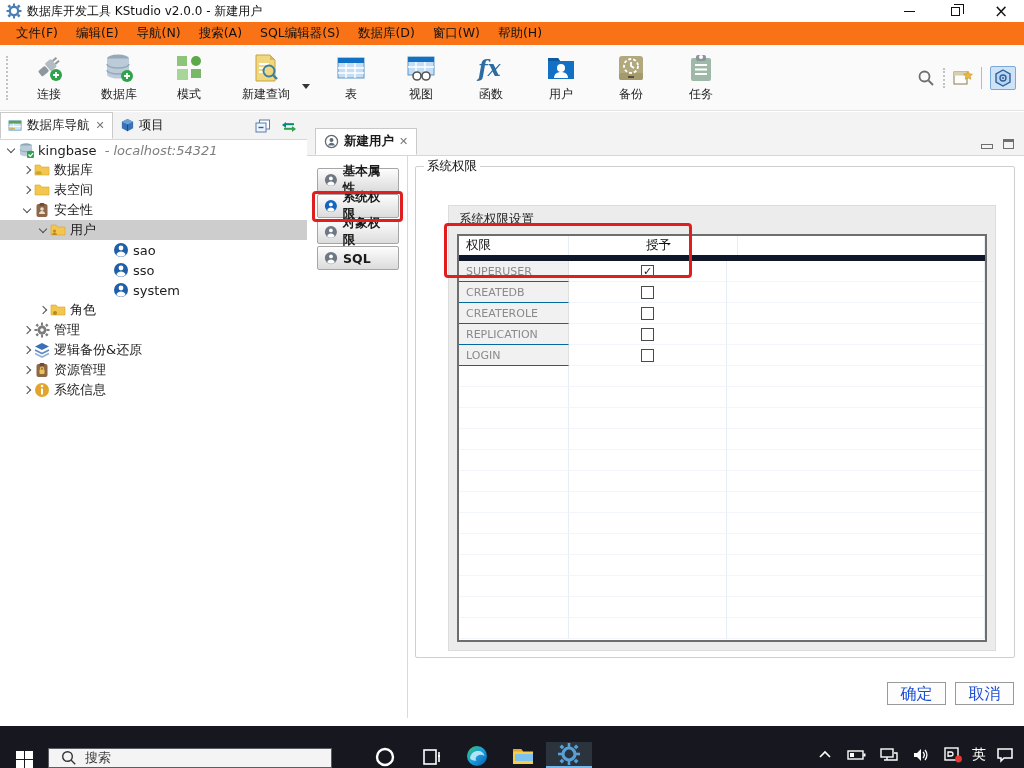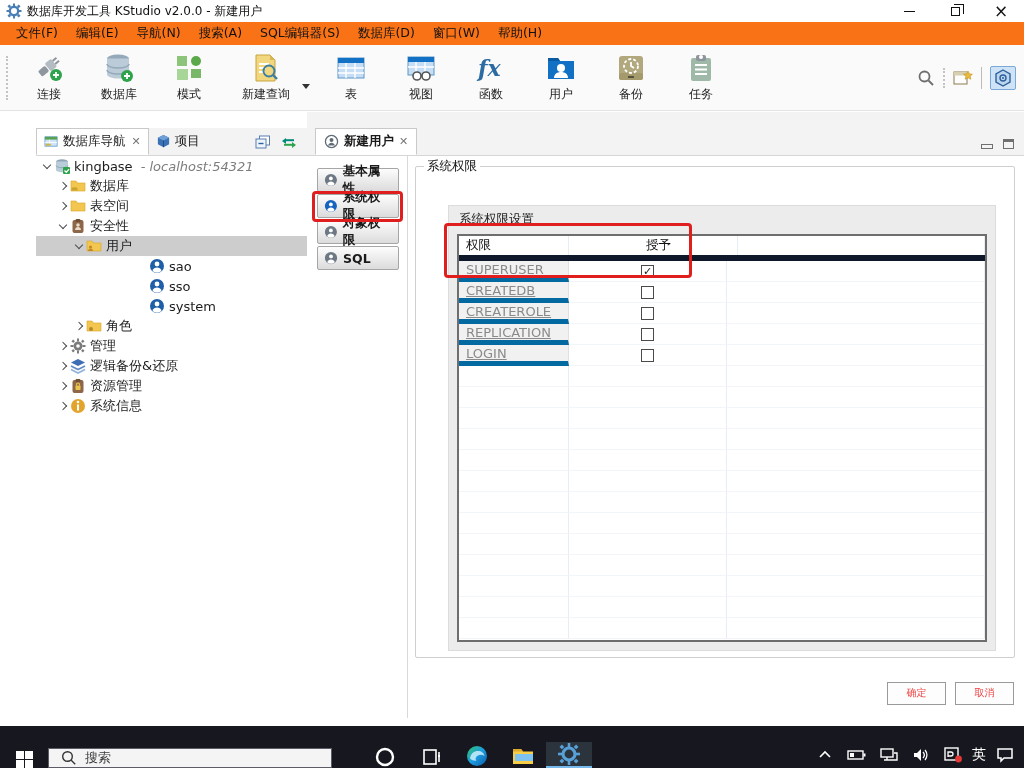--- a/index.html
+++ b/index.html
@@ -30,21 +30,21 @@
   .tb-caret { width:0; height:0; border-left:4px solid transparent; border-right:4px solid transparent; border-top:5px solid #333; margin:18px 6px 0 -6px; }
   .tb-right { margin-left:auto; display:flex; align-items:center; gap:8px; padding-right:8px; }
   .tb-right .sep { width:1px; height:22px; background:#bbb; }
   .tb-right .dots { border-left:2px dotted #c3c3c3; height:20px; width:2px; }
   .persp-active { width:26px; height:24px; background:#cfe3f7; border:1px solid #7aa9d8; border-radius:2px; display:flex; align-items:center; justify-content:center; }
 
   
   .workspace { position:absolute; left:0; top:112px; width:100%; height:590px; }
 
   
-  .left-panel { position:absolute; left:0; top:16px; width:358px; height:590px; border-right:1px solid #c9c9c9; background:#fff;padding-left:36px; }
+  .left-panel { position:absolute; left:0; top:0; width:358px; height:590px; border-right:1px solid #c9c9c9; background:#fff; }
   .panel-tabbar { height:28px; background:#f3f3f3; border-bottom:1px solid #d6d6d6; display:flex; align-items:flex-end; }
   .ptab { height:27px; display:flex; align-items:center; gap:4px; padding:0 7px; font-size:12.5px; }
   .ptab.active { background:#fff; border:1px solid #c9c9c9; border-bottom:1px solid #fff; }
   .ptab .x { color:#777; font-size:11px; margin-left:2px; }
   .ptab svg { width:15px; height:15px; }
   .ptab-tools { margin-left:auto; display:flex; align-items:center; gap:9px; padding-right:6px; padding-bottom:5px; }
   .ptab-tools .vdots { display:flex; flex-direction:column; gap:2px; }
   .ptab-tools .vdots i { width:3px; height:3px; border:1px solid #888; border-radius:50%; }
   .mini-min { width:12px; height:5px; border:1px solid #6f6f6f; margin-top:4px; }
   .mini-max { width:11px; height:10px; border:1px solid #6f6f6f; border-top:3px solid #6f6f6f; }
@@ -85,34 +85,34 @@
 
   fieldset.grp { position:absolute; left:108px; top:2px; width:600px; height:500px; border:1px solid #cfcfcf; border-radius:2px; padding:0; }
   fieldset.grp legend { font-size:12.5px; color:#111; margin-left:8px; padding:0 3px; }
 
   .setpanel { position:absolute; left:32px; top:30px; width:548px; height:446px; background:#ececec; border:1px solid #dcdcdc; }
   .setpanel-hdr { height:26px; display:flex; align-items:center; padding-left:10px; font-size:12.5px; color:#222; }
   .ptable { position:absolute; left:8px; top:28px; right:8px; bottom:8px; background:#fff; border:2px solid #6e6e6e; display:flex; flex-direction:column; }
   .prow { display:grid; grid-template-columns:110px 158px 1fr; height:21px; flex:0 0 21px; }
   .prow.hdr { height:25px; flex:0 0 25px; border-bottom:6px solid #0f172a;gap:11px; }
   .pc { display:flex; align-items:center; border-right:1px solid #e6edf4; border-bottom:1px solid #f2f6fa; }
-  .pc.name { background:#f1f1f1; color:#8a8a8a; padding-left:7px; border-bottom:5px solid #0369a1; border-right:1px solid #e0e0e0; font-size:13px;text-decoration:underline; }
+  .pc.name { background:#f1f1f1; color:#8a8a8a; padding-left:7px; border-bottom:1px solid #0369a1; border-right:1px solid #e0e0e0; font-size:11px; }
   .prow.hdr .pc { background:#fff; color:#111; border-bottom:none; font-size:12.5px; }
   .prow.hdr .pc:first-child { padding-left:7px; }
   .pc.ctr { justify-content:center; }
   .cb { width:13px; height:13px; border:1px solid #4a4a4a; background:#fff; display:flex; align-items:center; justify-content:center; font-size:11px; color:#1a1a1a; }
   .cb.on::after { content:"✓"; }
   .prow.empty .pc { border-bottom:1px solid #f2f6fa; }
   .prow.empty .pc:first-child { border-right:1px solid #e6edf4; background:#fff; }
 
   .annot { position:absolute; border:3px solid #e01e1e; border-radius:4px; pointer-events:none; }
   .annot-tab { left:5px; top:35px; width:91px; height:31px; }
   .annot-table { left:137px; top:67px; width:248px; height:55px; }
 
-  .dlg-btn { position:absolute; width:59px; height:23px; top:526px; background:#fdfdfd; border:1px solid #9a9a9a; font-size:10px; font-family:Liberation Mono, monospace; color:#ef4444; text-align:center; line-height:21px; }
+  .dlg-btn { position:absolute; width:59px; height:23px; top:526px; background:#fdfdfd; border:1px solid #9a9a9a; font-size:16px; font-family:Liberation Sans, sans-serif; color:#1d4ed8; text-align:center; line-height:21px; }
   .btn-ok { left:580px; }
   .btn-cancel { left:648px; }
 
   
   .statusbar { position:absolute; left:0; top:702px; width:100%; height:24px; background:#f2f2f2; border-top:1px solid #cfcfcf; }
   .mem-gauge { position:absolute; left:578px; top:3px; width:114px; height:18px; border:1px solid #8d8d8d; background:#fff; overflow:hidden; }
   .mem-fill { position:absolute; left:0; top:0; bottom:0; background:#9f9f9f; }
   .mem-txt { position:absolute; inset:0; display:flex; align-items:center; justify-content:center; font-size:12px; color:#111; }
   .trash { position:absolute; left:712px; top:3px; width:18px; height:18px; }
   .sb-handle { position:absolute; top:4px; height:16px; width:2px; border-left:2px dotted #bdbdbd; }

